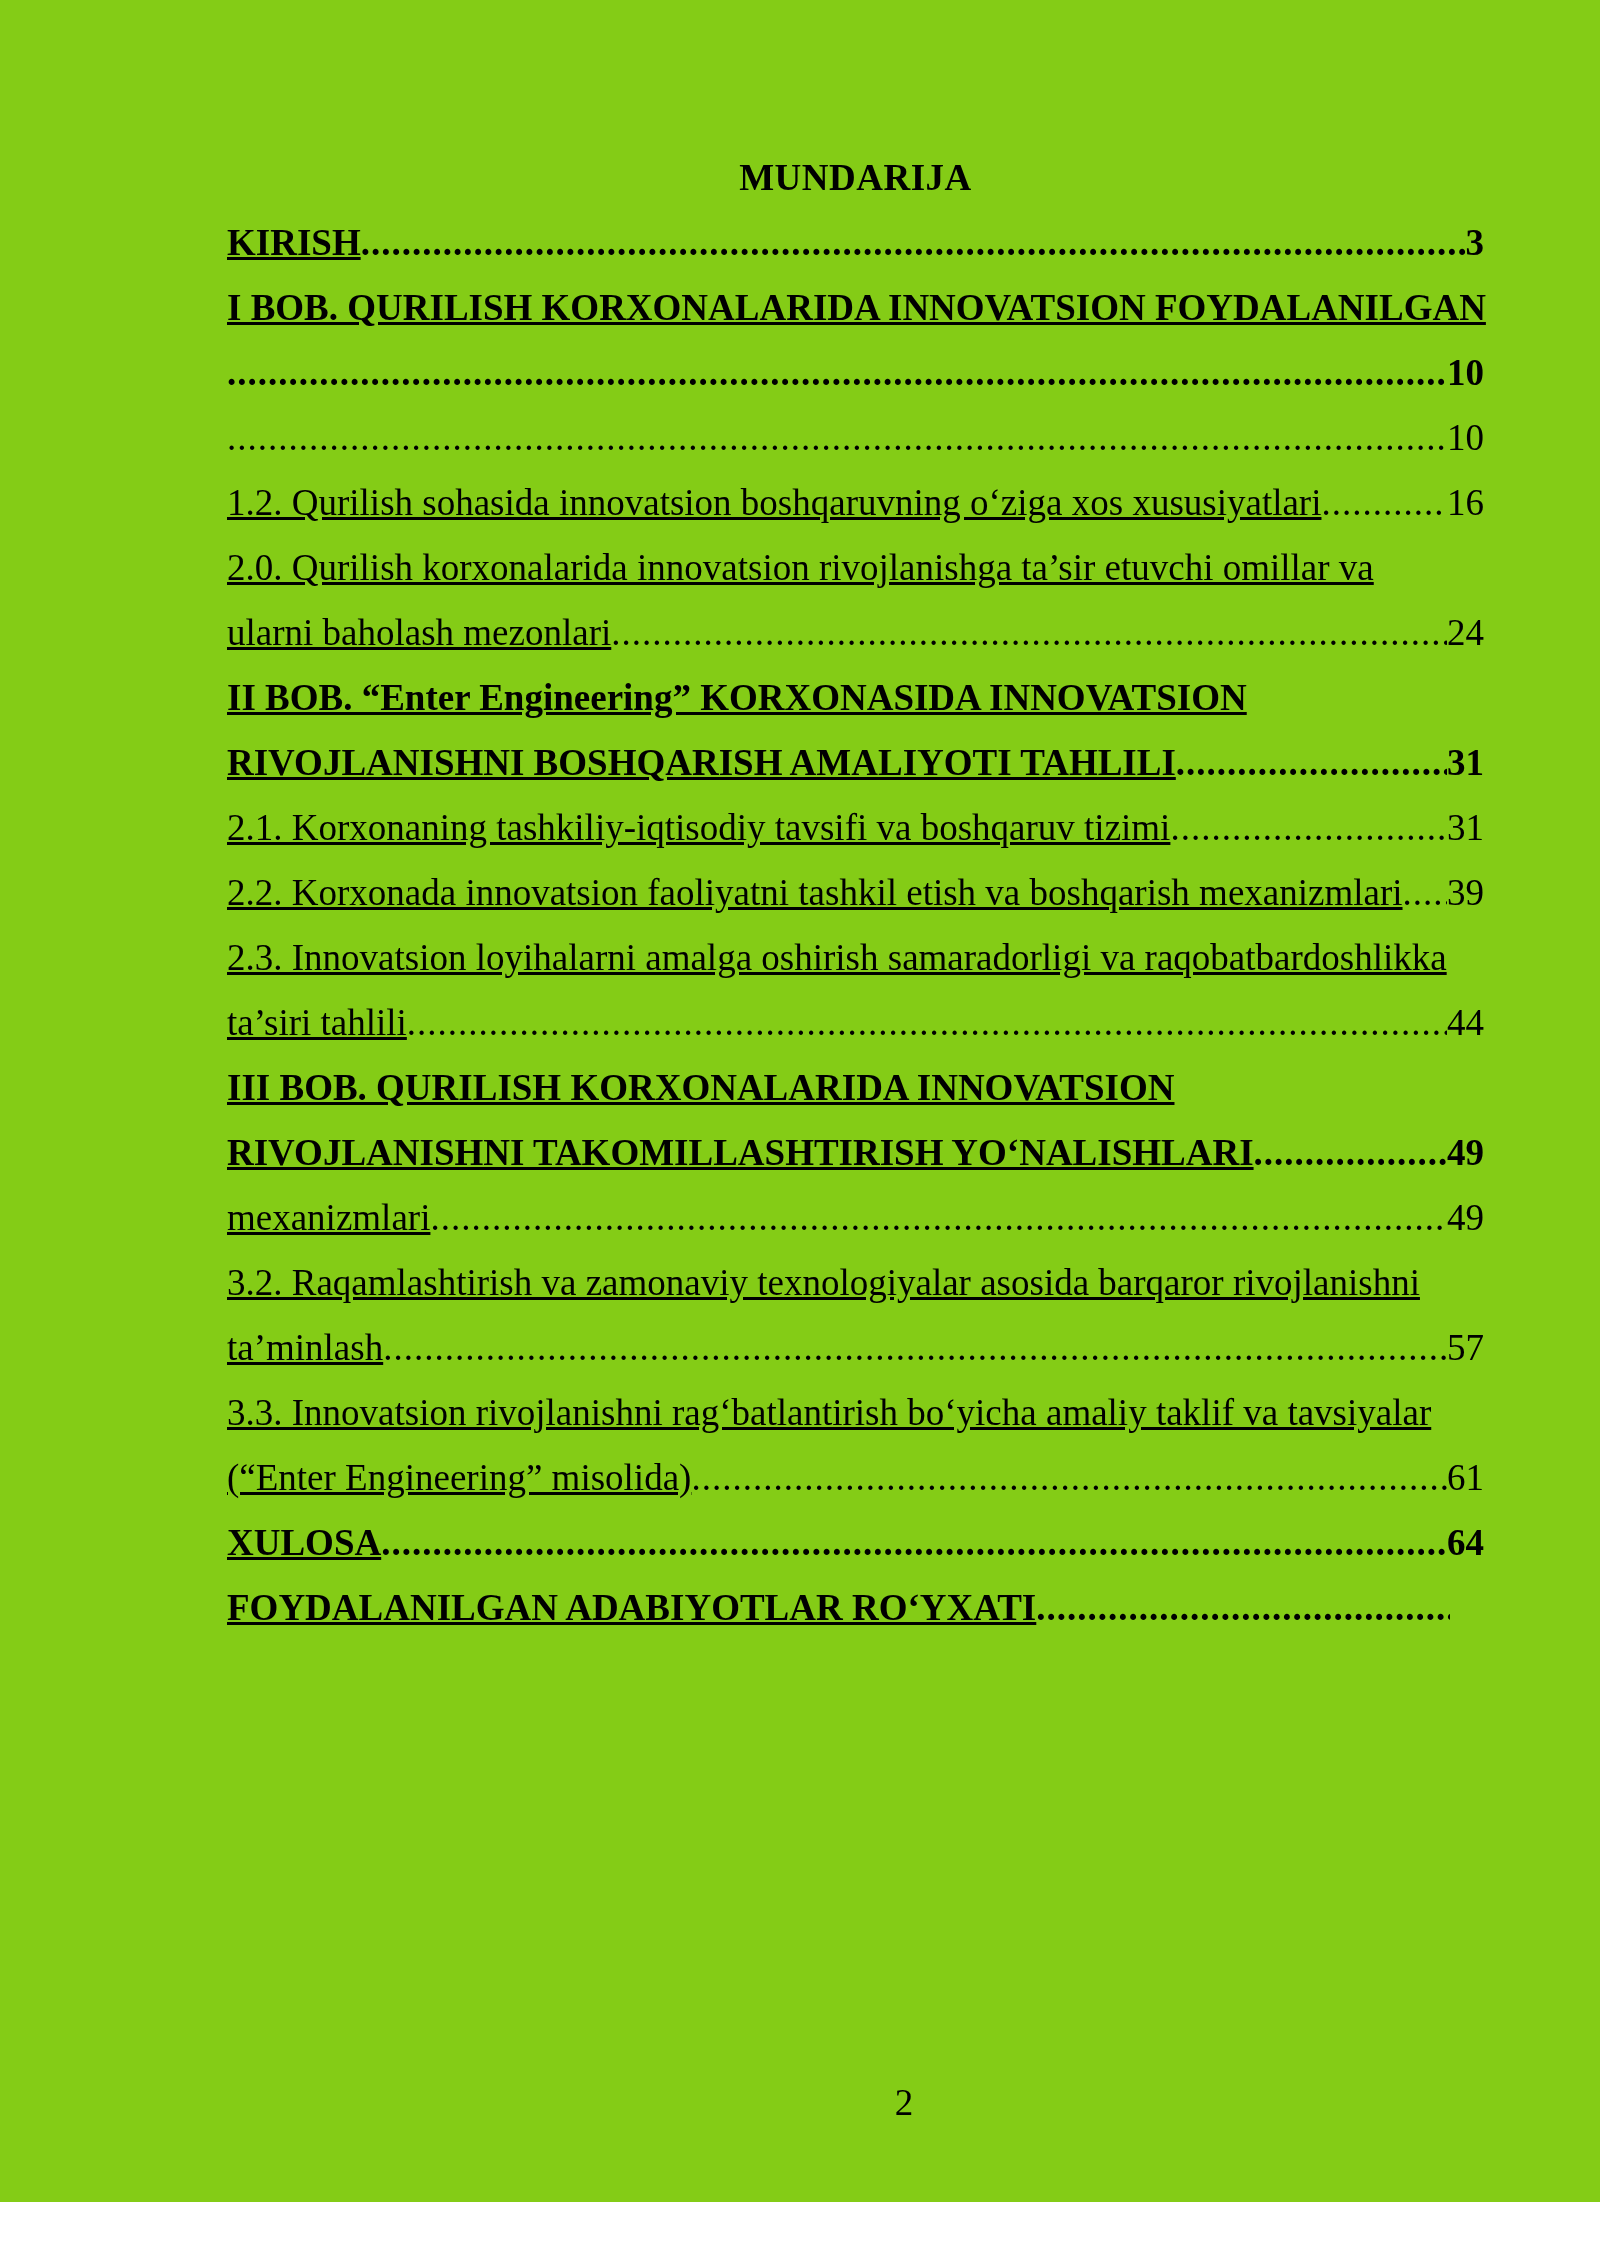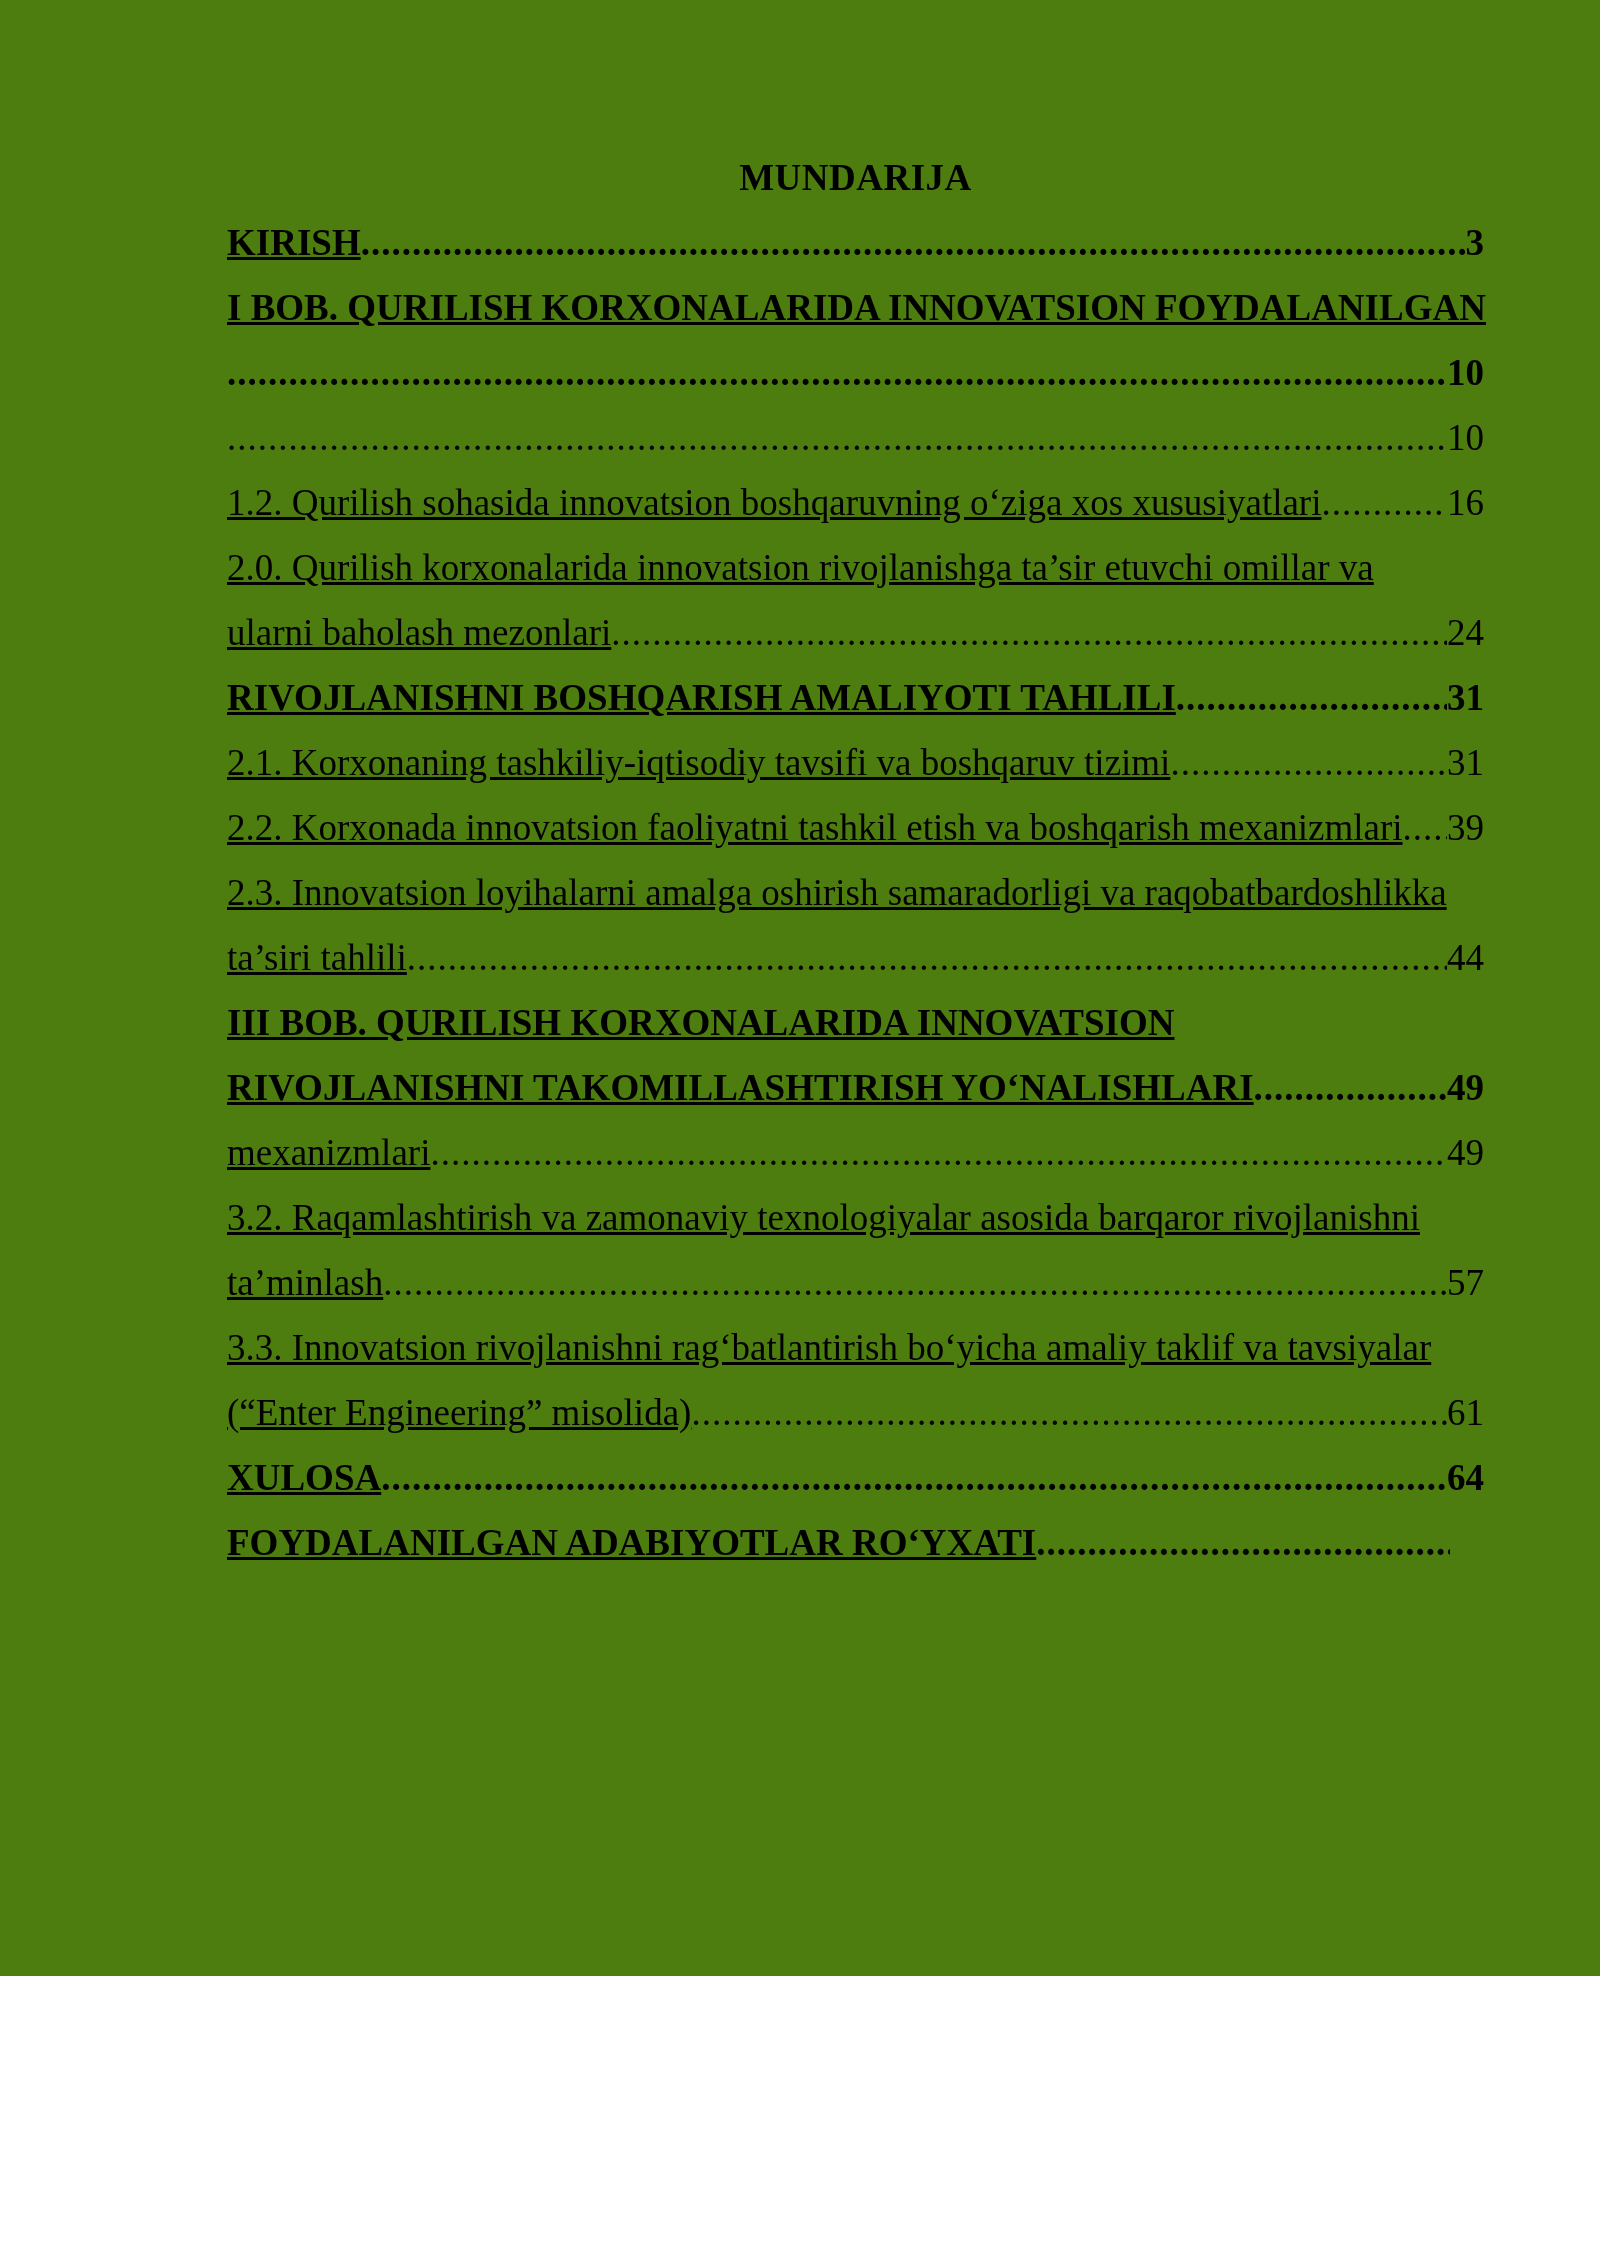--- a/index.html
+++ b/index.html
@@ -3,22 +3,22 @@
 <meta charset="utf-8">
 <style>
   html, body {
     margin: 0;
     padding: 0;
     background: #ffffff;
   }
   .page {
     position: relative;
     width: 1600px;
-    height: 1976px;
-    background: #4d7c0f;
+    height: 2202px;
+    background: #84cc16;
     color: #000000;
     font-family: "Liberation Serif", "DejaVu Serif", serif;
     font-size: 37px;
     overflow: hidden;
   }
   .content {
     position: absolute;
     left: 227px;
     top: 145px;
     width: 1257px;
@@ -105,20 +105,24 @@
     <span class="entry-text">2.0. Qurilish korxonalarida innovatsion rivojlanishga ta’sir etuvchi omillar va</span>
 
   </div>
 
   <div class="toc-line">
     <span class="entry-text">ularni baholash mezonlari</span>
     <span class="dot-leader">............................................................................................................................................................................................................................</span>
     <span class="page-ref">24</span>
   </div>
 
+  <div class="toc-line bold">
+    <span class="entry-text">II BOB. “Enter Engineering” KORXONASIDA INNOVATSION</span>
+
+  </div>
 
   <div class="toc-line bold">
     <span class="entry-text">RIVOJLANISHNI BOSHQARISH AMALIYOTI TAHLILI</span>
     <span class="dot-leader">............................................................................................................................................................................................................................</span>
     <span class="page-ref">31</span>
   </div>
 
   <div class="toc-line">
     <span class="entry-text">2.1. Korxonaning tashkiliy-iqtisodiy tavsifi va boshqaruv tizimi</span>
     <span class="dot-leader">............................................................................................................................................................................................................................</span>

